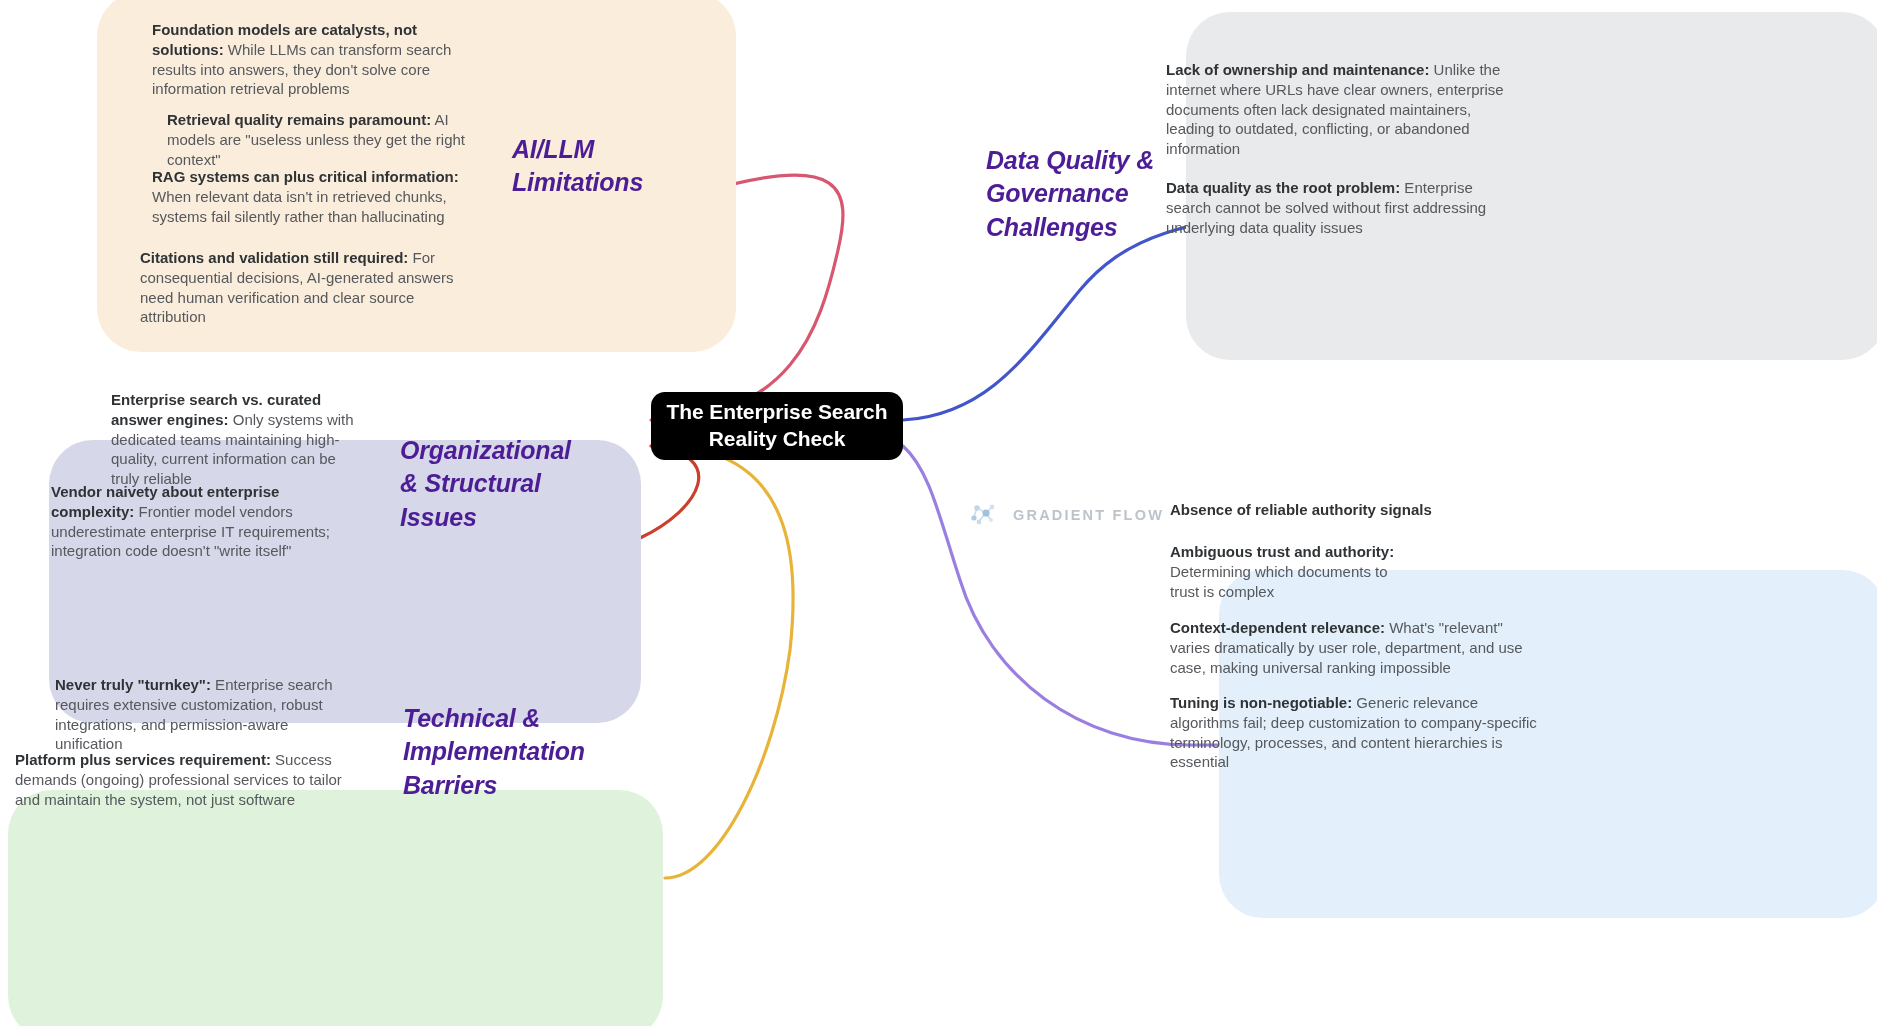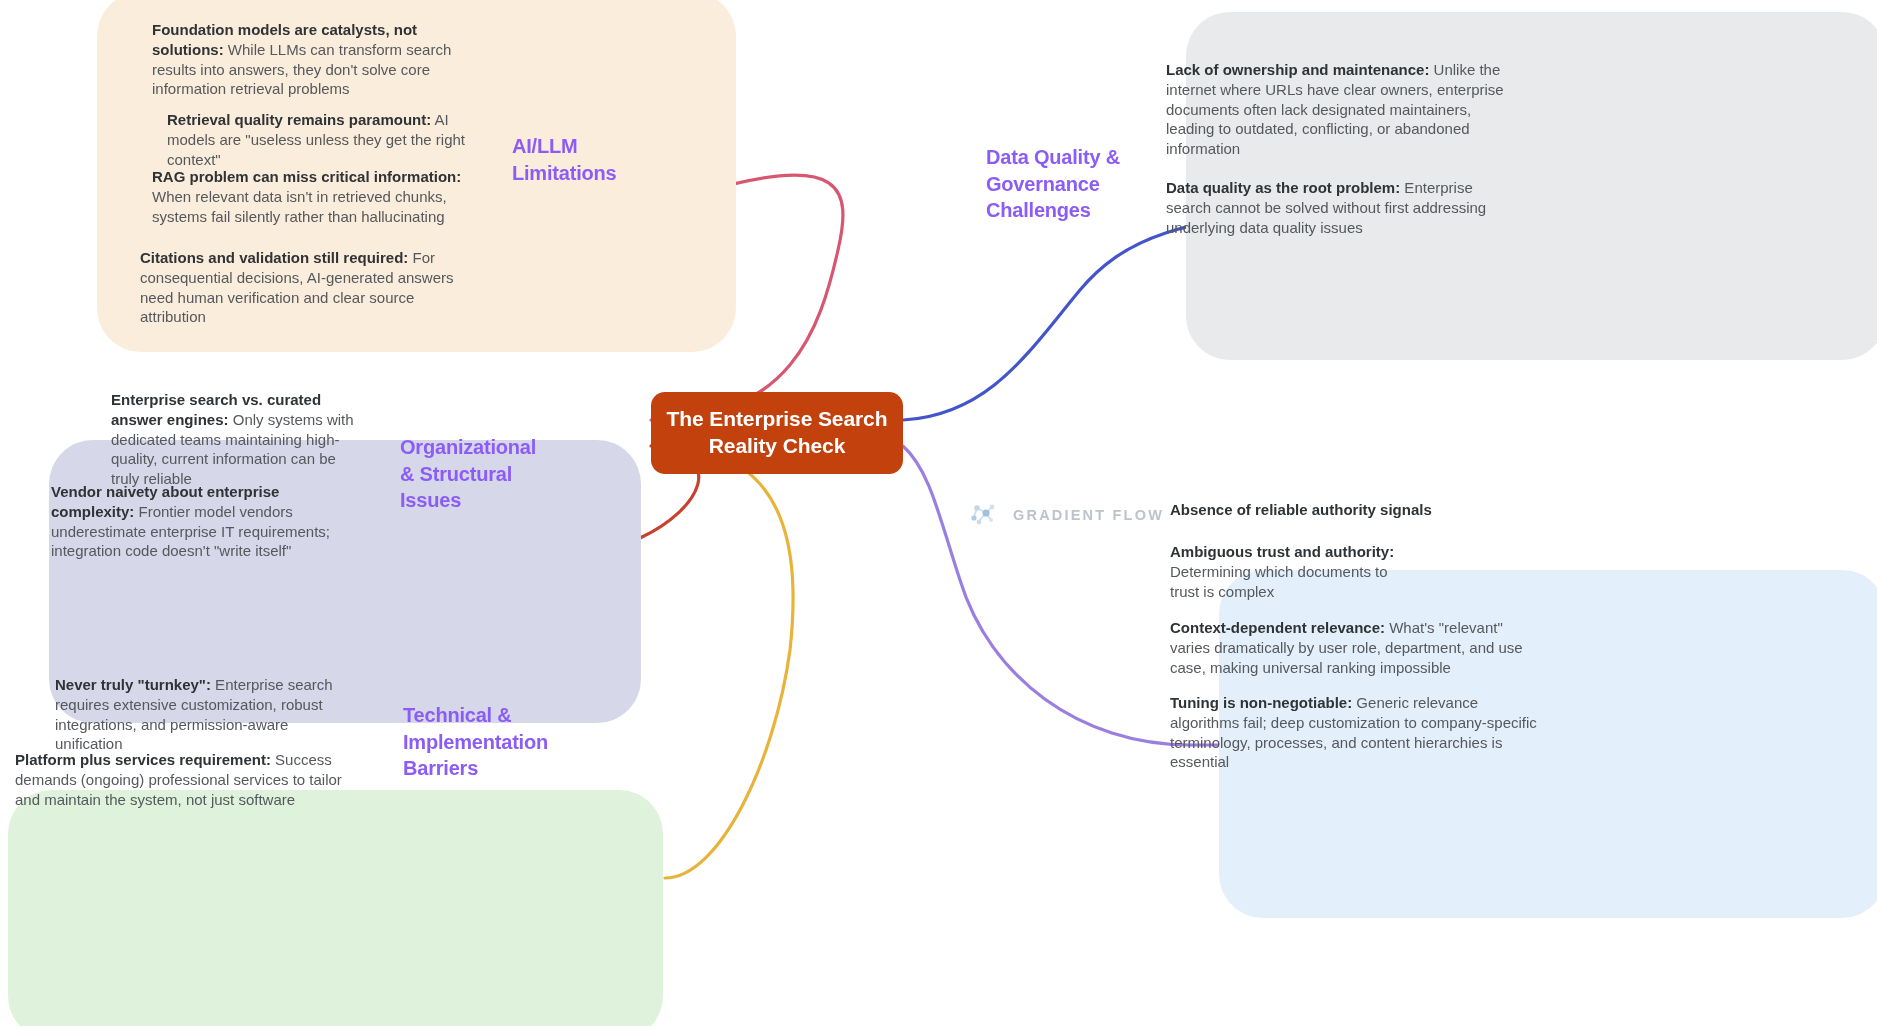--- a/index.html
+++ b/index.html
@@ -20,39 +20,40 @@
 
   .card {
     position: absolute;
     border-radius: 44px;
     z-index: 2;
   }
   .card.left  { display: flex; }
   .card.right { display: flex; }
 
   .branch-title {
-    font-size: 20px;
+    font-size: 25px;
     font-weight: bold;
     line-height: 1.33;
-    color: #8b5cf6;
+    color: #4c1d95;
     letter-spacing: -0.2px;
+    font-style: italic;
   }
   .item {
     font-size: 15px;
     line-height: 1.32;
     color: #55585c;
   }
   .item b { color: #2f3336; font-weight: bold; }
 
   
   #center-node {
     position: absolute;
     left: 651px; top: 392px;
-    width: 252px; height: 82px;
-    background: #c2410c;
+    width: 252px; height: 68px;
+    background: #000000;
     border-radius: 14px;
     display: flex; align-items: center; justify-content: center;
     text-align: center;
     z-index: 5;
   }
   #center-node .title {
     color: #ffffff;
     font-size: 21px;
     font-weight: bold;
     line-height: 1.28;
@@ -168,21 +169,21 @@
   <div class="branch-title" style="position:absolute;left:512px;top:133px;width:160px;z-index:3;">
     <span>AI/LLM Limitations</span>
   </div>
   <div class="item" style="position:absolute;left:152px;top:20px;width:320px;z-index:3;">
     <b>Foundation models are catalysts, not solutions:</b><span> While LLMs can transform search results into answers, they don't solve core information retrieval problems</span>
   </div>
   <div class="item" style="position:absolute;left:167px;top:110px;width:300px;z-index:3;">
     <b>Retrieval quality remains paramount:</b><span> AI models are "useless unless they get the right context"</span>
   </div>
   <div class="item" style="position:absolute;left:152px;top:167px;width:320px;z-index:3;">
-    <b>RAG problem can miss critical information:</b><span> When relevant data isn't in retrieved chunks, systems fail silently rather than hallucinating</span>
+    <b>RAG systems can plus critical information:</b><span> When relevant data isn't in retrieved chunks, systems fail silently rather than hallucinating</span>
   </div>
   <div class="item" style="position:absolute;left:140px;top:248px;width:330px;z-index:3;">
     <b>Citations and validation still required:</b><span> For consequential decisions, AI-generated answers need human verification and clear source attribution</span>
   </div>
 
   <div class="card right" id="card-dq"></div>
   <div class="branch-title" style="position:absolute;left:986px;top:144px;width:190px;z-index:3;">
     <span>Data Quality &amp; Governance Challenges</span>
   </div>
   <div class="item" style="position:absolute;left:1166px;top:178px;width:330px;z-index:3;">

